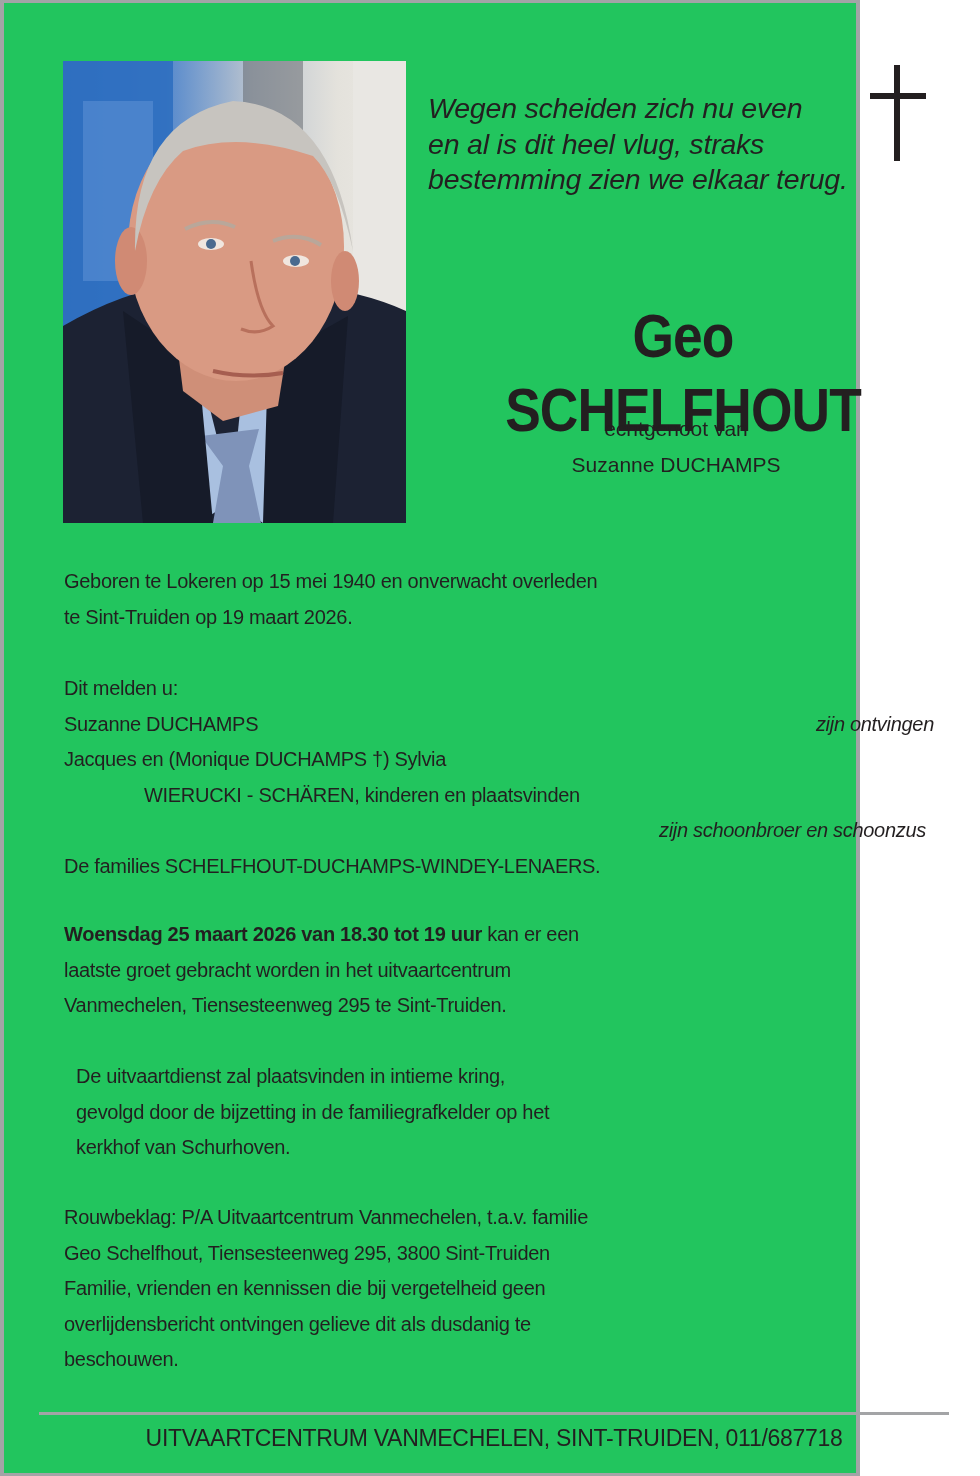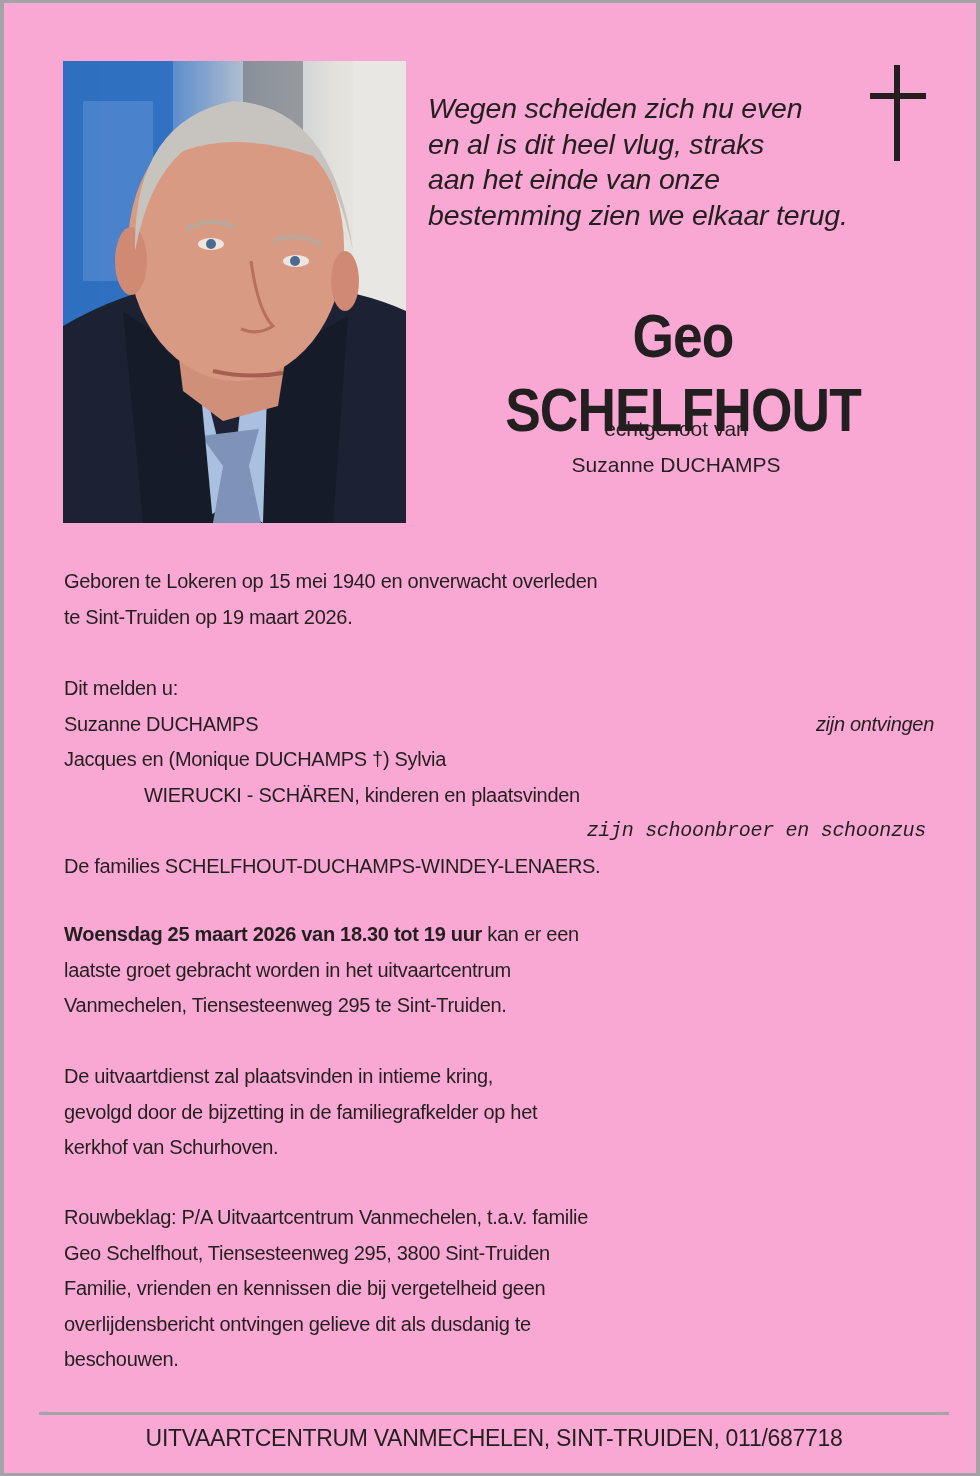--- a/index.html
+++ b/index.html
@@ -1,24 +1,24 @@
 <!DOCTYPE html>
 <html><head>
 <meta charset="utf-8">
 <style>
   html, body { margin: 0; padding: 0; background: #ffffff; }
   body { width: 980px; height: 1476px; position: relative; overflow: hidden; }
   .frame {
-    position: absolute; left: 0; top: 0; width: 980px; height: 1476px;
+    position: absolute; left: 0; top: 0; width: 860px; height: 1476px;
     box-sizing: border-box;
     border-top: 3px solid #a3a4a6;
     border-left: 4px solid #a3a4a6;
     border-right: 4px solid #a3a4a6;
     border-bottom: 3px solid #a3a4a6;
-    background: #f9a8d4;
+    background: #22c55e;
   }
   .sans { font-family: "Liberation Sans", sans-serif; color: #231f20; }
 
   
   .photo {
     position: absolute; left: 59px; top: 58px; width: 343px; height: 462px;
     overflow: hidden;
     background: linear-gradient(90deg, #2f6fc0 0%, #4d84cc 28%, #b9c3cf 55%, #e4e2dc 80%, #ece9e4 100%);
   }
   .photo svg { position: absolute; left: 0; top: 0; width: 343px; height: 462px; }
@@ -46,26 +46,26 @@
   }
 
   
   .body-text {
     position: absolute; left: 60px; width: 870px;
     font-size: 20px; line-height: 35.5px; color: #231f20; letter-spacing: -0.3px;
   }
   .b1 { top: 561px; }
   .b2 { top: 668px; }
   .b3 { top: 914px; }
-  .b4 { top: 1056px; }
+  .b4 { top: 1056px; margin-left: 12px; }
   .b5 { top: 1197px; }
   .row { position: relative; height: 35.5px; }
   .row .right { position: absolute; right: 0; top: 0; font-style: italic; }
   .row.indent { padding-left: 80px; }
-  .row.right-only { text-align: right; padding-right: 8px; font-style: italic; font-family: Liberation Mono, monospace; }
+  .row.right-only { text-align: right; padding-right: 8px; font-style: italic; }
   .bold { font-weight: bold; }
   .italic { }
 
   .divider {
     position: absolute; left: 35px; top: 1409px; width: 910px; height: 3px; background: #a3a4a6;
   }
   .footer {
     position: absolute; left: 0; top: 1420px; width: 980px; text-align: center;
     font-size: 23px; line-height: 30px; color: #231f20; letter-spacing: -0.3px;
   }
@@ -112,21 +112,20 @@
 
       <path d="M188 200 Q195 250 210 265 Q195 275 178 268" stroke="#b8705c" stroke-width="3" fill="none"></path>
 
       <path d="M150 310 Q185 318 220 312" stroke="#a65e50" stroke-width="4" fill="none"></path>
     </svg>
   </div>
 
   <div class="poem sans">
     <div>Wegen scheiden zich nu even</div>
     <div>en al is dit heel vlug, straks</div>
-    <div>aan het einde van onze</div>
     <div>bestemming zien we elkaar terug.</div>
   </div>
 
   <div class="cross">
     <div class="v"></div>
     <div class="h"></div>
   </div>
 
   <div class="name">Geo SCHELFHOUT</div>
   <div class="spouse sans">

